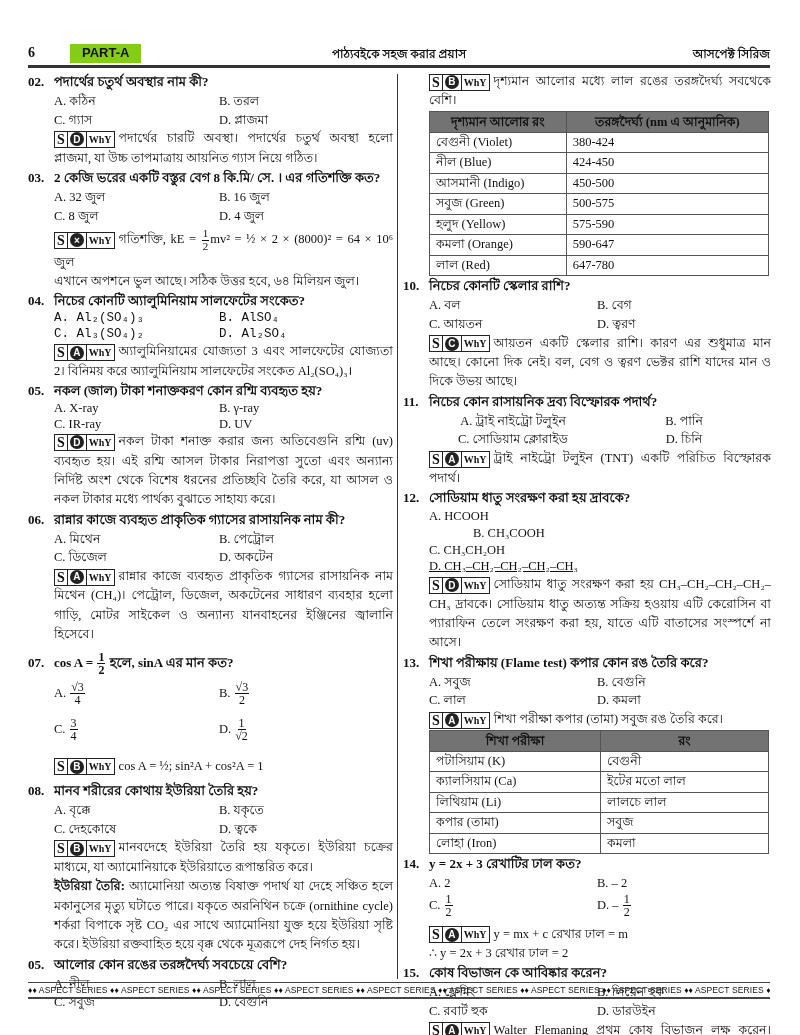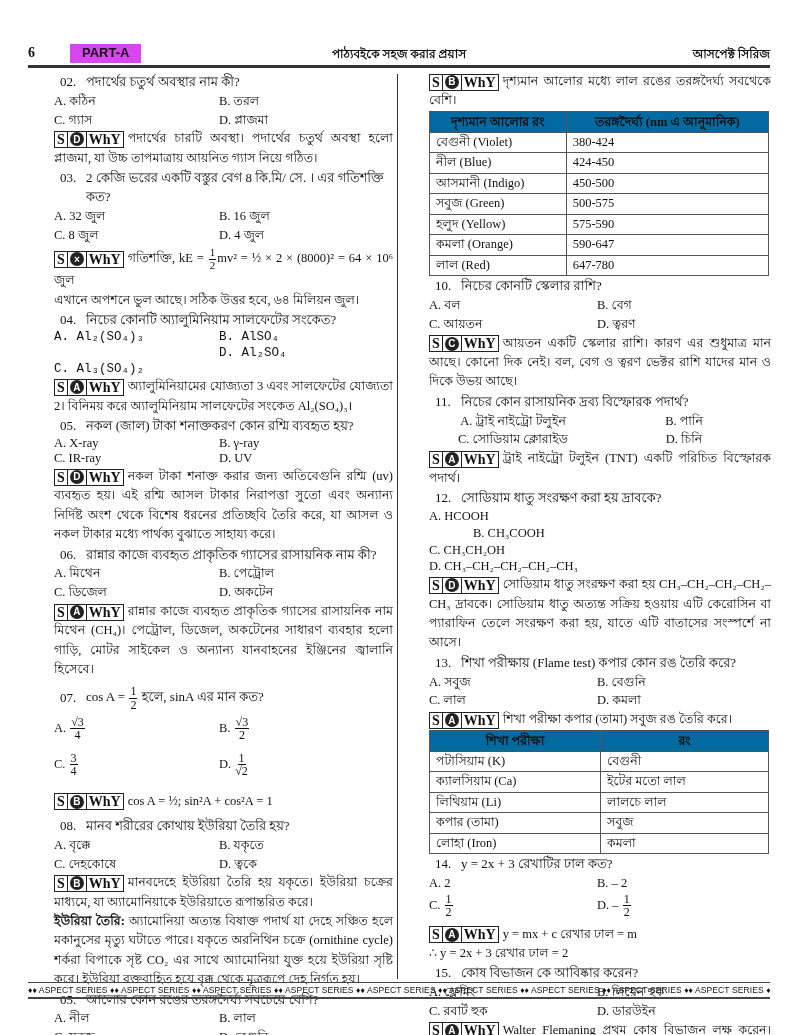--- a/index.html
+++ b/index.html
@@ -1,44 +1,44 @@
 <!DOCTYPE html>
 <html><head>
 <meta charset="utf-8">
 <style>
   * { box-sizing: border-box; margin: 0; padding: 0; }
   html, body { width: 800px; height: 1035px; background: #fff; overflow: hidden; }
   body { font-family: "Liberation Serif", "DejaVu Serif", serif; color: #111; font-size: 12.5px; line-height: 1.45; position: relative; }
 
   .header { position: absolute; top: 46px; left: 28px; width: 742px; height: 22px; border-bottom: 3px solid #333; display: flex; align-items: flex-end; padding-bottom: 2px; }
   .page-num { font-weight: bold; font-size: 14px; width: 42px; }
-  .part { background: #d946ef; font-family: "Liberation Sans", sans-serif; font-weight: bold; font-size: 13px; padding: 0 12px; }
+  .part { background: #84cc16; font-family: "Liberation Sans", sans-serif; font-weight: bold; font-size: 13px; padding: 0 12px; }
   .hdr-center { position: absolute; left: 0; right: 0; text-align: center; font-weight: bold; font-size: 12px; bottom: 2px; }
   .hdr-right { position: absolute; right: 0; font-weight: bold; font-size: 12px; bottom: 2px; }
 
   .col { position: absolute; top: 72px; }
   .col-left { left: 28px; width: 365px; }
   .col-right { left: 403px; width: 368px; }
   .divider { position: absolute; left: 397px; top: 74px; width: 1px; height: 905px; background: #333; }
 
   .q { margin-top: 1px; }
-  .q-title { font-weight: normal; font-size: 13px; display: flex; margin-left: 32px; }
+  .q-title { font-weight: bold; font-size: 13px; display: flex; }
   .q-num { width: 26px; flex-shrink: 0; }
   .opts { display: grid; grid-template-columns: 165px 1fr; padding-left: 26px; }
   .opts.single { grid-template-columns: 1fr; }
   .opt { line-height: 1.5; }
   .expl { padding-left: 26px; text-align: justify; line-height: 1.55; }
 
   .badge { display: inline-flex; align-items: center; border: 1.5px solid #222; height: 17px; vertical-align: middle; margin-right: 4px; background: #fff; }
   .badge .s { font-weight: bold; font-size: 14px; padding: 0 2px; border-right: 1px solid #222; line-height: 15px; }
   .badge .ans { display: inline-flex; align-items: center; justify-content: center; width: 14px; height: 14px; border-radius: 50%; background: #222; color: #fff; font-size: 10px; font-weight: bold; margin: 0 2px; font-family: "Liberation Sans", sans-serif; }
-  .badge .why { font-size: 14px; font-weight: bold; padding: 0 2px; border-left: 1px solid #222; line-height: 15px; }
+  .badge .why { font-size: 10px; font-weight: bold; padding: 0 2px; border-left: 1px solid #222; line-height: 15px; }
 
   table.info { border-collapse: collapse; width: 340px; margin-left: 26px; font-size: 12.5px; }
-  table.info th { background: #0369a1; border: 1px solid #555; font-weight: bold; padding: 1px 6px; text-align: center; }
+  table.info th { background: #737373; border: 1px solid #555; font-weight: bold; padding: 1px 6px; text-align: center; }
   table.info td { border: 1px solid #555; padding: 1px 6px; line-height: 1.4; }
 
   .frac { display: inline-flex; flex-direction: column; align-items: center; vertical-align: middle; font-size: 11px; line-height: 1.05; margin: 0 1px; }
   .frac .n { border-bottom: 1px solid #111; padding: 0 1px; }
   .math { font-family: "Liberation Serif", serif; }
 
   .footer { position: absolute; top: 982px; left: 28px; width: 742px; border-top: 1px solid #444; border-bottom: 2px solid #444; font-family: "Liberation Sans", sans-serif; font-size: 8.5px; text-align: center; padding: 1px 0; letter-spacing: 0.1px; white-space: nowrap; overflow: hidden; }
 </style>
 </head>
 <body>
@@ -99,21 +99,21 @@
   </div>
 
   <div class="q">
     <div class="q-title">
         <span class="q-num">04.</span>
         <span>নিচের কোনটি অ্যালুমিনিয়াম সালফেটের সংকেত?</span>
       </div>
     <div class="opts" style="line-height:1.25;font-family:Liberation Mono, monospace;">
       <span class="opt" style="line-height:1.25;">A. Al₂(SO₄)₃</span>
       <span class="opt" style="line-height:1.25;">B. AlSO₄</span>
-      <span class="opt" style="line-height:1.25;margin-top:16px;">C. Al₃(SO₄)₂</span>
+      <span class="opt" style="line-height:1.25;">C. Al₃(SO₄)₂</span>
       <span class="opt" style="line-height:1.25;">D. Al₂SO₄</span>
     </div>
     <div class="expl">
       <span class="badge">
           <span class="s">S</span>
           <span class="ans">A</span>
           <span class="why">WhY</span>
         </span><span>অ্যালুমিনিয়ামের যোজ্যতা 3 এবং সালফেটের যোজ্যতা 2। বিনিময় করে অ্যালুমিনিয়াম সালফেটের সংকেত Al₂(SO₄)₃।</span>
     </div>
   </div>
@@ -320,21 +320,21 @@
 
   <div class="q">
     <div class="q-title">
         <span class="q-num">12.</span>
         <span>সোডিয়াম ধাতু সংরক্ষণ করা হয় দ্রাবকে?</span>
       </div>
     <div class="opts single">
       <span class="opt" style="line-height:1.35;">A. HCOOH</span>
       <span class="opt" style="line-height:1.35;margin-left:44px;">B. CH₃COOH</span>
       <span class="opt" style="line-height:1.35;">C. CH₃CH₂OH</span>
-      <span class="opt" style="line-height:1.35;">D. CH₃–CH₂–CH₂–CH₂–CH₃</span>
+      <span class="opt" style="line-height:1.35;text-decoration:underline;">D. CH₃–CH₂–CH₂–CH₂–CH₃</span>
     </div>
     <div class="expl">
       <span class="badge">
           <span class="s">S</span>
           <span class="ans">D</span>
           <span class="why">WhY</span>
         </span><span>সোডিয়াম ধাতু সংরক্ষণ করা হয় CH₃–CH₂–CH₂–CH₂–CH₃ দ্রাবকে। সোডিয়াম ধাতু অত্যন্ত সক্রিয় হওয়ায় এটি কেরোসিন বা প্যারাফিন তেলে সংরক্ষণ করা হয়, যাতে এটি বাতাসের সংস্পর্শে না আসে।</span>
     </div>
   </div>
 

